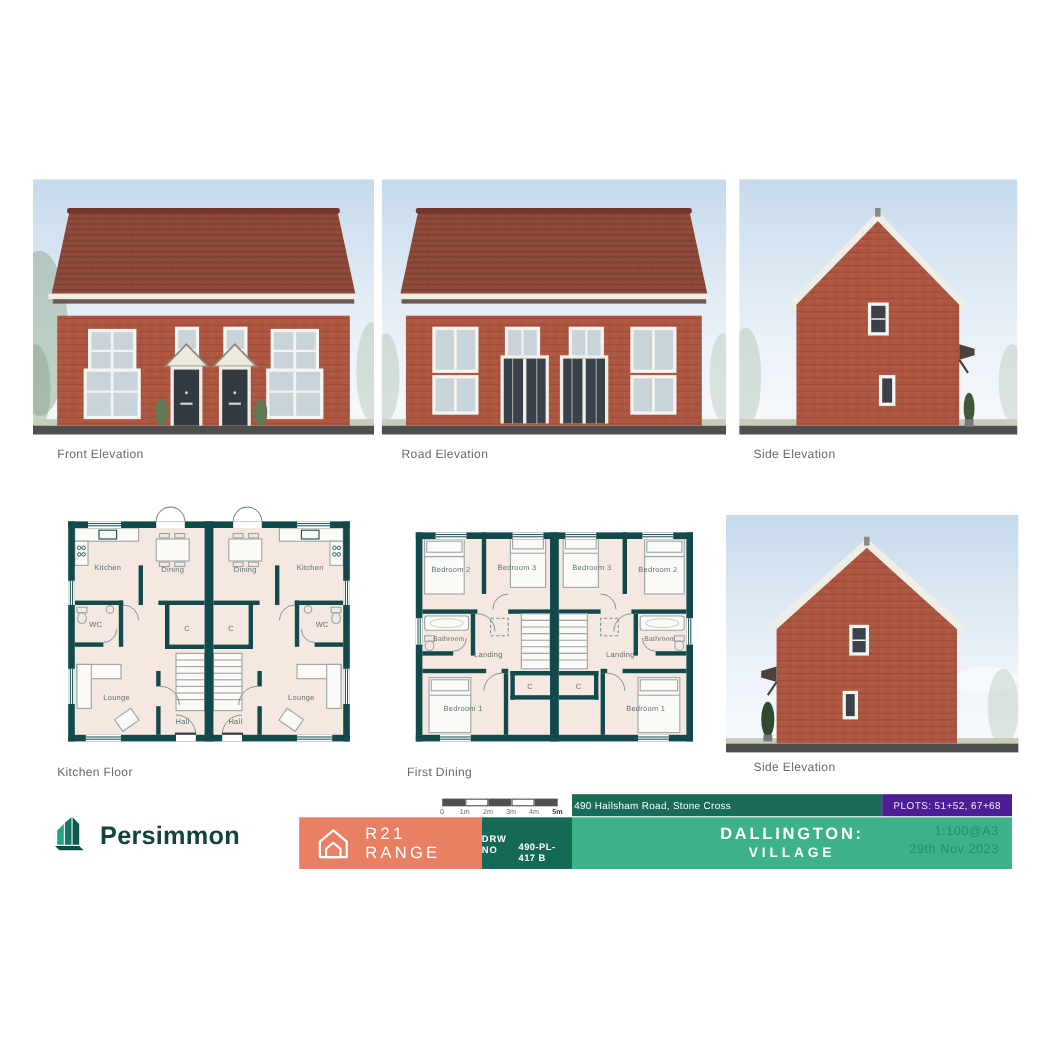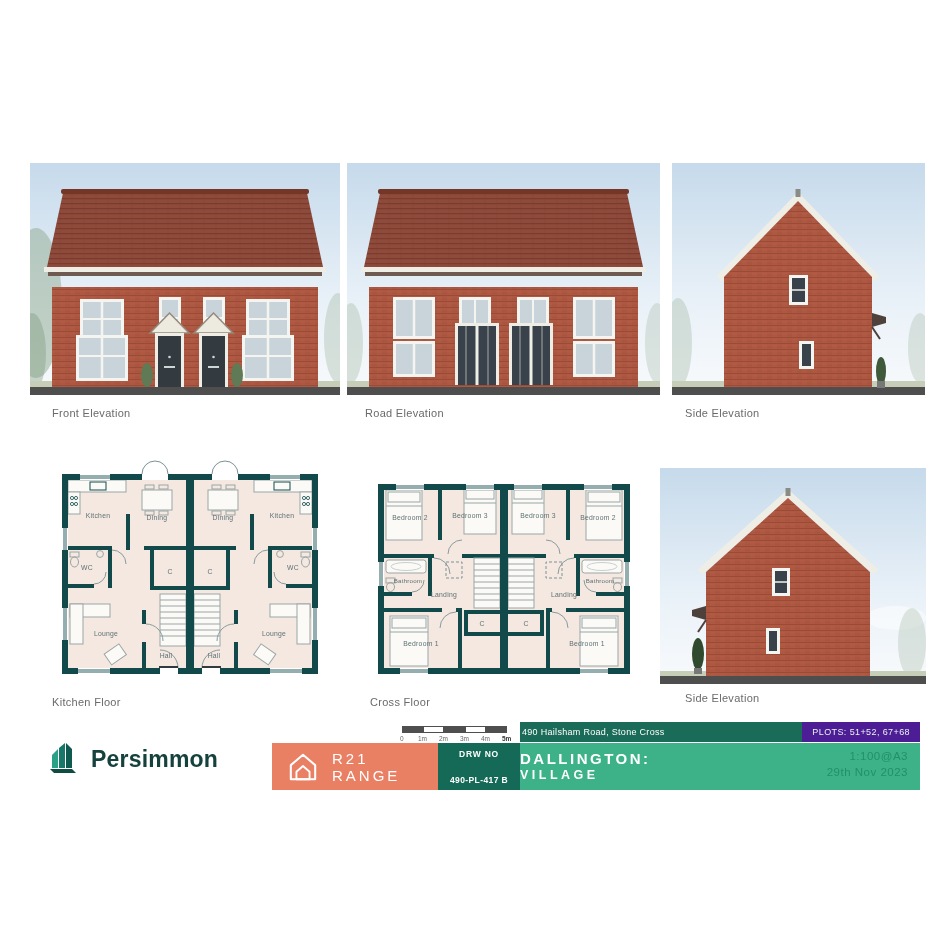--- a/index.html
+++ b/index.html
@@ -26,30 +26,30 @@
   .scalebar-labels span:nth-child(2){left:16px;}
   .scalebar-labels span:nth-child(3){left:37px;}
   .scalebar-labels span:nth-child(4){left:58px;}
   .scalebar-labels span:nth-child(5){left:79px;}
   .scalebar-labels span:nth-child(6){left:100px;font-weight:bold;color:#333;}
   .block-orange{position:absolute;left:272px;top:743px;width:166px;height:47px;
     background:#E97F63;display:flex;align-items:center;}
   .block-orange .rangelabel{color:#fff;font-size:15px;letter-spacing:3px;margin-left:14px;}
   .range-icon{margin-left:16px;flex:0 0 auto;}
   .block-drw{position:absolute;left:438px;top:743px;width:82px;height:47px;background:#156A57;
-    display:flex;flex-direction:column;align-items:center;justify-content:center;color:#fff;}
+    display:flex;flex-direction:row;align-items:center;justify-content:center;color:#fff;}
   .block-drw .l1{font-size:8.5px;font-weight:bold;letter-spacing:.8px;}
   .block-drw .l2{font-size:8.5px;font-weight:bold;letter-spacing:.4px;margin-top:16px;}
   .strip{position:absolute;left:520px;top:722px;width:400px;height:20px;display:flex;}
   .strip .addr{flex:1;background:#1B6B59;color:#fff;font-size:9px;display:flex;
     align-items:center;padding-left:2px;letter-spacing:.3px;}
   .strip .plots{background:#4c1d95;color:#E8F4EF;font-size:9px;display:flex;align-items:center;
     padding:0 10px;letter-spacing:.4px;}
   .block-green{position:absolute;left:520px;top:743px;width:400px;height:47px;background:#3DB289;}
-  .dev{position:absolute;left:0;top:7px;width:100%;text-align:left;color:#fff;}
+  .dev{position:absolute;left:0;top:7px;width:100%;text-align:center;color:#fff;}
   .dev .d1{font-size:15px;font-weight:bold;letter-spacing:2.5px;}
   .dev .d2{font-size:12.5px;font-weight:bold;letter-spacing:3.5px;margin-top:1px;}
   .green-right{position:absolute;right:12px;top:7px;text-align:right;color:#219067;}
   .green-right .scale{font-size:11.5px;letter-spacing:.5px;}
   .green-right .date{font-size:11.5px;letter-spacing:.5px;margin-top:4px;}
 </style>
 </head>
 <body>
 
 <div class="sheet">
@@ -450,21 +450,21 @@
         <rect x="109" y="163" width="8" height="20" fill="#39424A"></rect>
       </g>
       <polygon points="46,138 32,142 32,148 46,152" fill="#4E413B"></polygon>
       <line x1="46" y1="152" x2="38" y2="164" stroke="#4E413B" stroke-width="2"></line>
       <ellipse cx="38" cy="186" rx="6" ry="16" fill="#2F4A2F"></ellipse>
       <rect x="34" y="200" width="8" height="6" fill="#777777"></rect>
     </svg>
   </div>
 
   <div class="caption" style="left:52px;top:696px;">Kitchen Floor</div>
-  <div class="caption" style="left:370px;top:696px;">Cross Floor</div>
+  <div class="caption" style="left:370px;top:696px;">First Dining</div>
   <div class="caption" style="left:685px;top:692px;">Side Elevation</div>
 
   <div class="brand">
     <svg width="36" height="36" viewBox="0 0 36 36">
       <polygon points="4,28 26,28 30,32 8,32" fill="#0E4C44"></polygon>
       <polygon points="6,14 12,8 12,27 6,27" fill="#2AA187"></polygon>
       <polygon points="13,7 19,2 19,27 13,27" fill="#17776A"></polygon>
       <polygon points="20,2 26,8 26,27 20,27" fill="#0E5A50"></polygon>
     </svg>
     <span class="brand-text">Persimmon</span>

